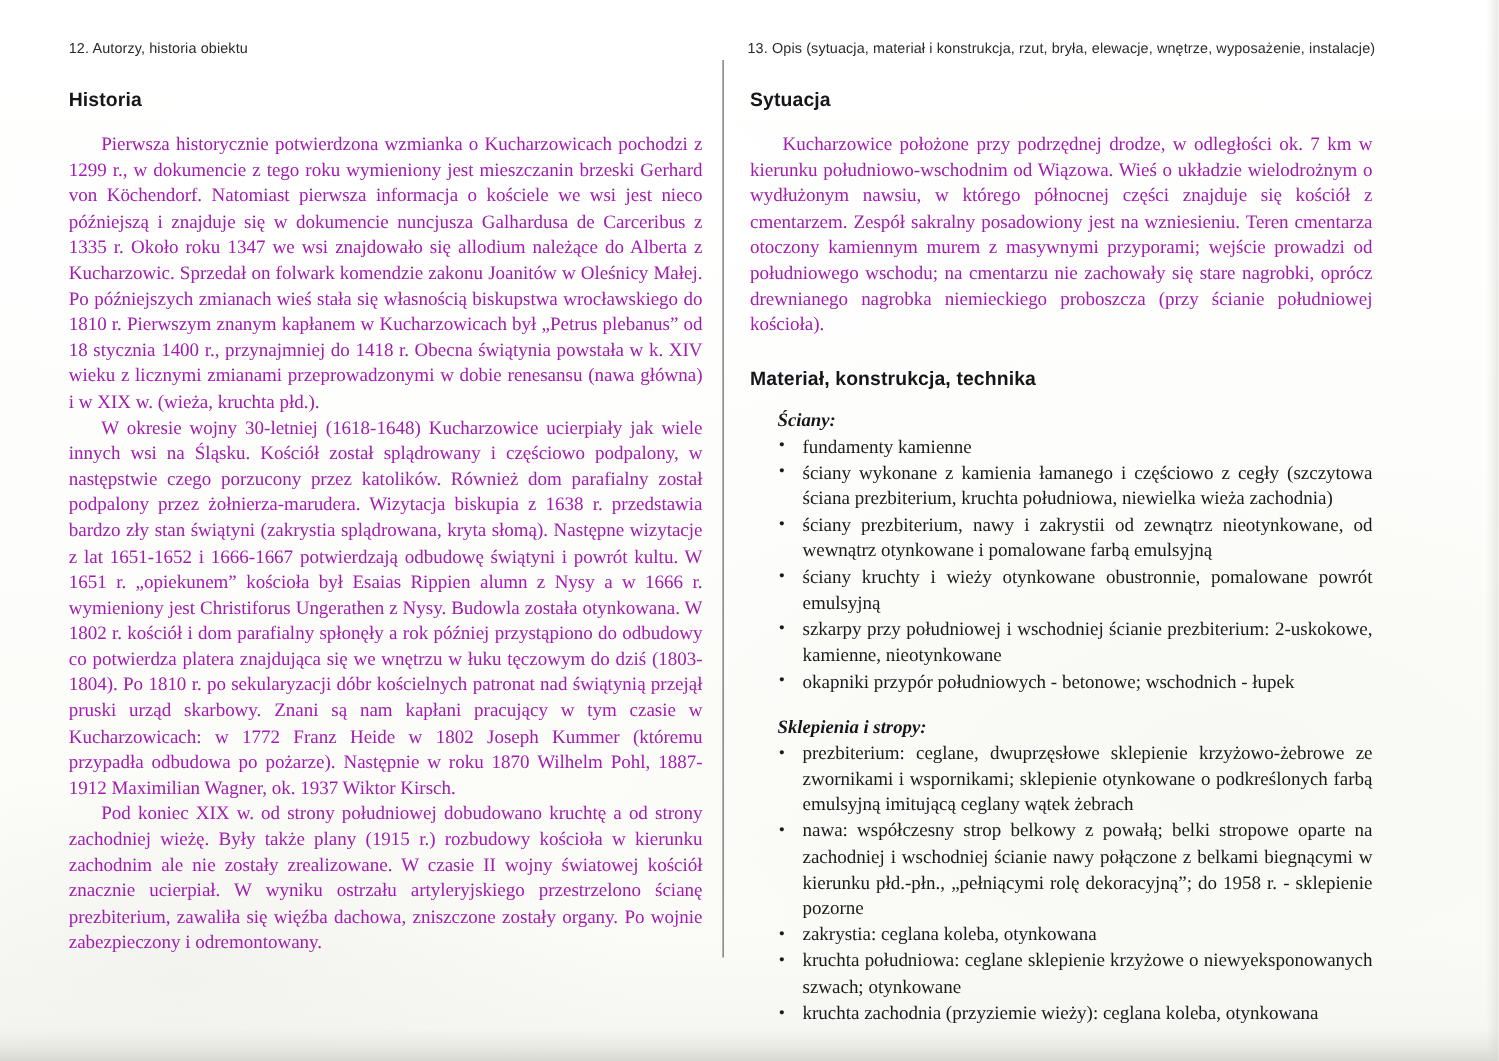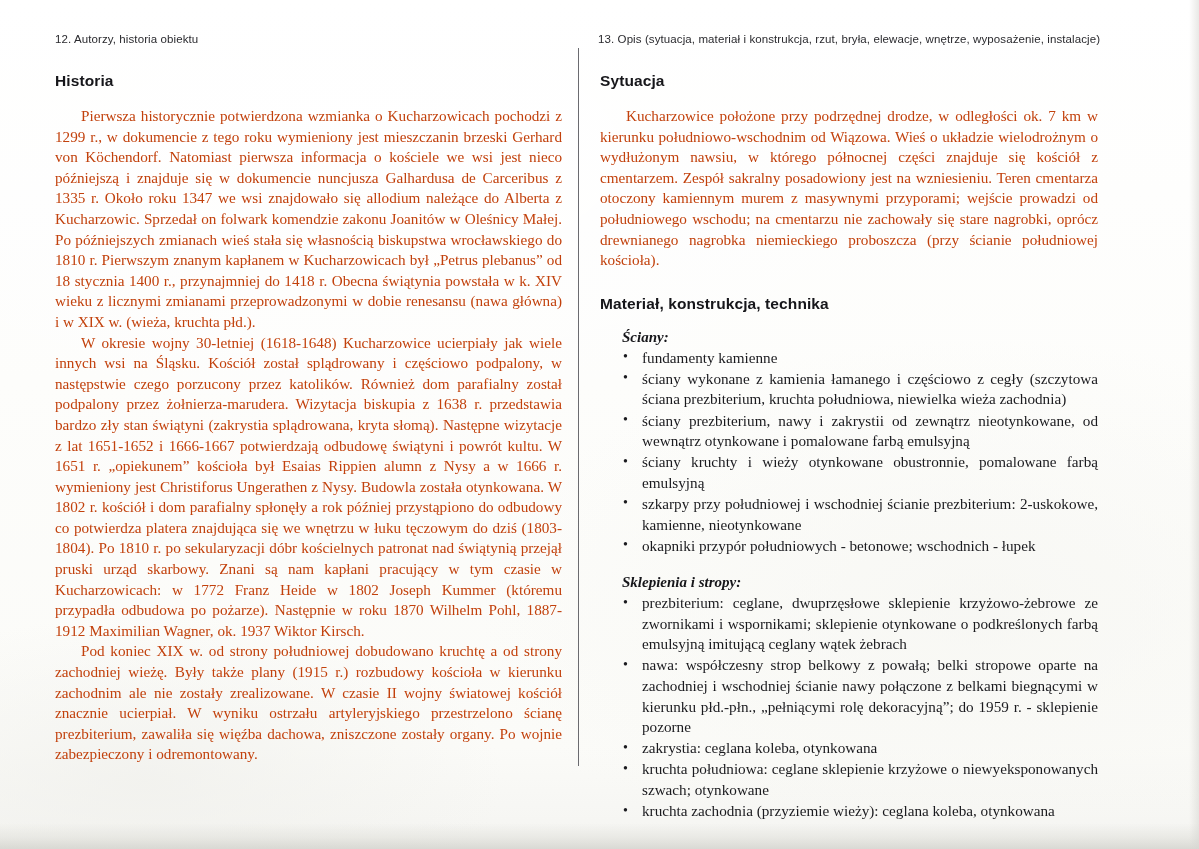--- a/index.html
+++ b/index.html
@@ -109,21 +109,21 @@
   h3.sub-heading.gap { margin-top: 18px; }
 
   
   p.body-par {
     margin: 0;
     font-size: 15.2px;
     line-height: 20.6px;
     text-align: justify;
     text-indent: 26px;
     hyphens: manual;
-    color: #c2410c;
+    color: #a21caf;
   }
   p.body-par + p.body-par { margin-top: 0; }
 
   ul.bullets {
     margin: 0;
     padding: 0 0 0 22px;
     list-style: none;
   }
   ul.bullets li {
     position: relative;
@@ -185,30 +185,30 @@
     <p class="body-par">Kucharzowice położone przy podrzędnej drodze, w odległości ok. 7 km w kierunku południowo-wschodnim od Wiązowa. Wieś o układzie wielodrożnym o wydłużonym nawsiu, w którego północnej części znajduje się kościół z cmentarzem. Zespół sakralny posadowiony jest na wzniesieniu. Teren cmentarza otoczony kamiennym murem z masywnymi przyporami; wejście prowadzi od południowego wschodu; na cmentarzu nie zachowały się stare nagrobki, oprócz drewnianego nagrobka niemieckiego proboszcza (przy ścianie południowej kościoła).</p>
 
     <h2 class="section-heading spaced-top">Materiał, konstrukcja, technika</h2>
 
     <h3 class="sub-heading">Ściany:</h3>
 
     <ul class="bullets">
       <li>fundamenty kamienne</li>
       <li>ściany wykonane z kamienia łamanego i częściowo z cegły (szczytowa ściana prezbiterium, kruchta południowa, niewielka wieża zachodnia)</li>
       <li>ściany prezbiterium, nawy i zakrystii od zewnątrz nieotynkowane, od wewnątrz otynkowane i pomalowane farbą emulsyjną</li>
-      <li>ściany kruchty i wieży otynkowane obustronnie, pomalowane farbą emulsyjną</li>
+      <li>ściany kruchty i wieży otynkowane obustronnie, pomalowane powrót emulsyjną</li>
       <li>szkarpy przy południowej i wschodniej ścianie prezbiterium: 2-uskokowe, kamienne, nieotynkowane</li>
       <li>okapniki przypór południowych - betonowe; wschodnich - łupek</li>
     </ul>
 
     <h3 class="sub-heading gap">Sklepienia i stropy:</h3>
 
     <ul class="bullets">
       <li>prezbiterium: ceglane, dwuprzęsłowe sklepienie krzyżowo-żebrowe ze zwornikami i wspornikami; sklepienie otynkowane o podkreślonych farbą emulsyjną imitującą ceglany wątek żebrach</li>
-      <li>nawa: współczesny strop belkowy z powałą; belki stropowe oparte na zachodniej i wschodniej ścianie nawy połączone z belkami biegnącymi w kierunku płd.-płn., „pełniącymi rolę dekoracyjną”; do 1959 r. - sklepienie pozorne</li>
+      <li>nawa: współczesny strop belkowy z powałą; belki stropowe oparte na zachodniej i wschodniej ścianie nawy połączone z belkami biegnącymi w kierunku płd.-płn., „pełniącymi rolę dekoracyjną”; do 1958 r. - sklepienie pozorne</li>
       <li>zakrystia: ceglana koleba, otynkowana</li>
       <li>kruchta południowa: ceglane sklepienie krzyżowe o niewyeksponowanych szwach; otynkowane</li>
       <li>kruchta zachodnia (przyziemie wieży): ceglana koleba, otynkowana</li>
     </ul>
   </div>
 
 
 </div>
 
 </body></html>

